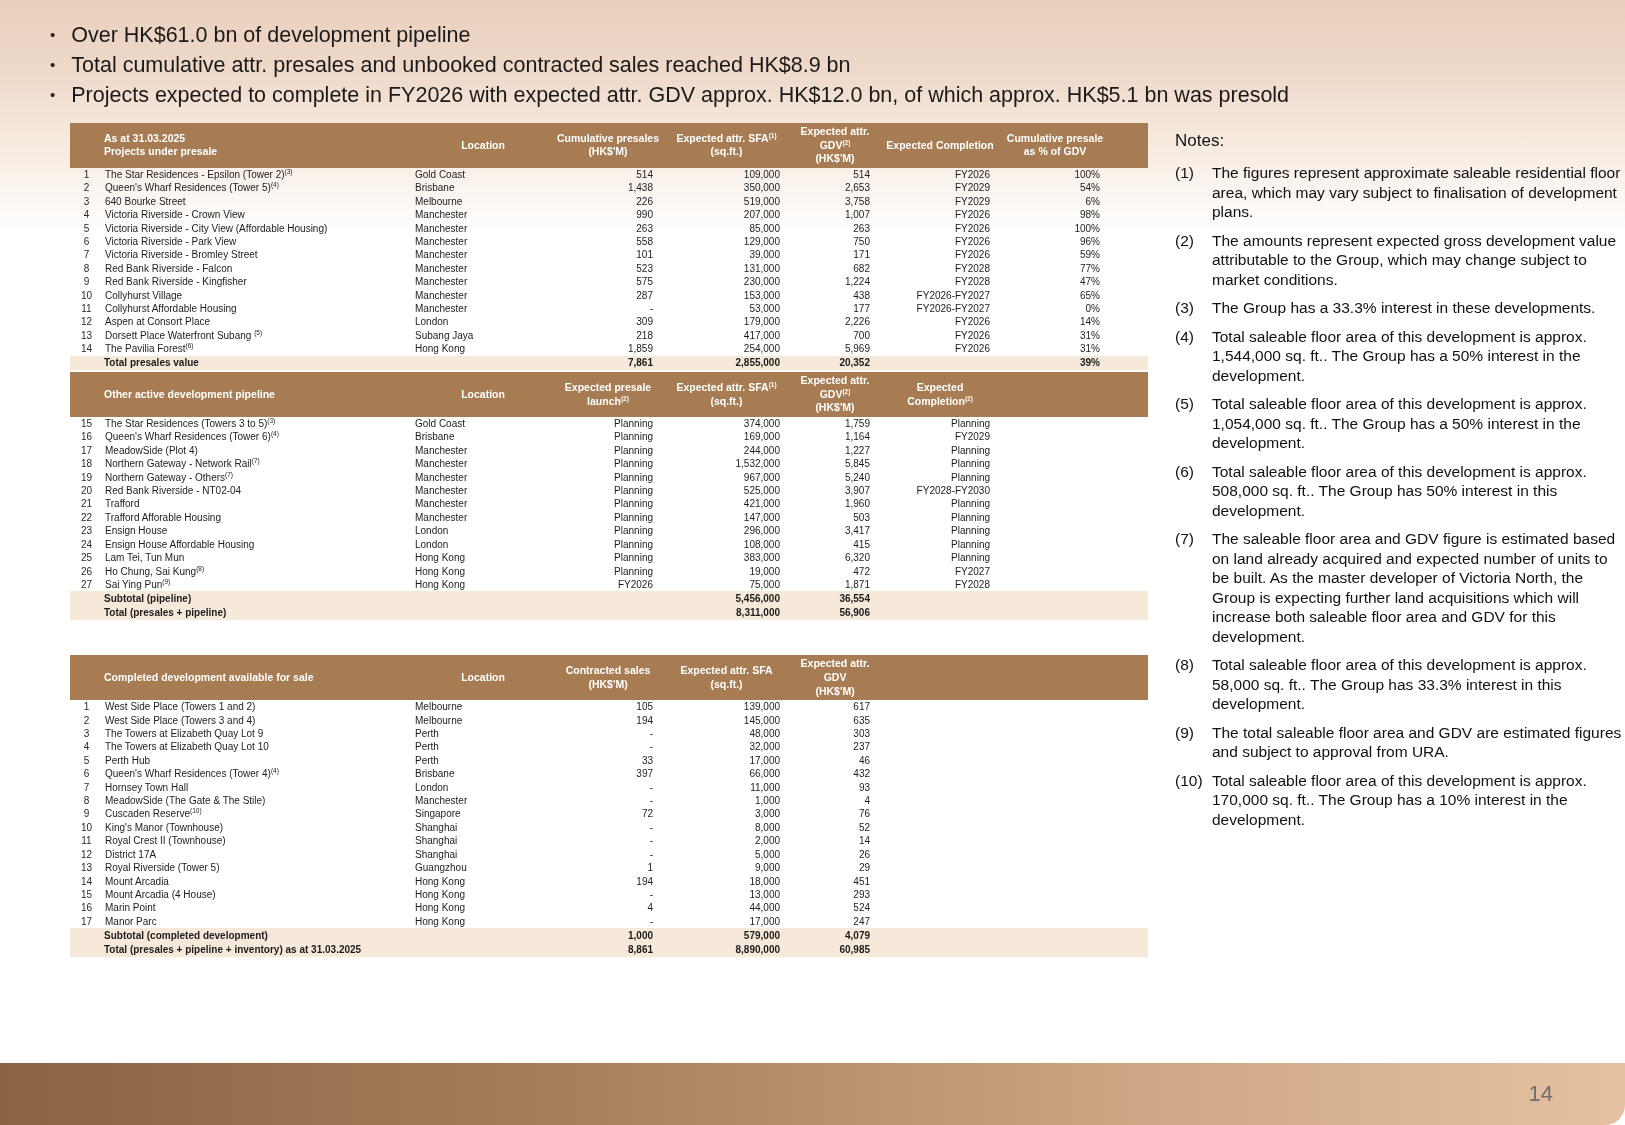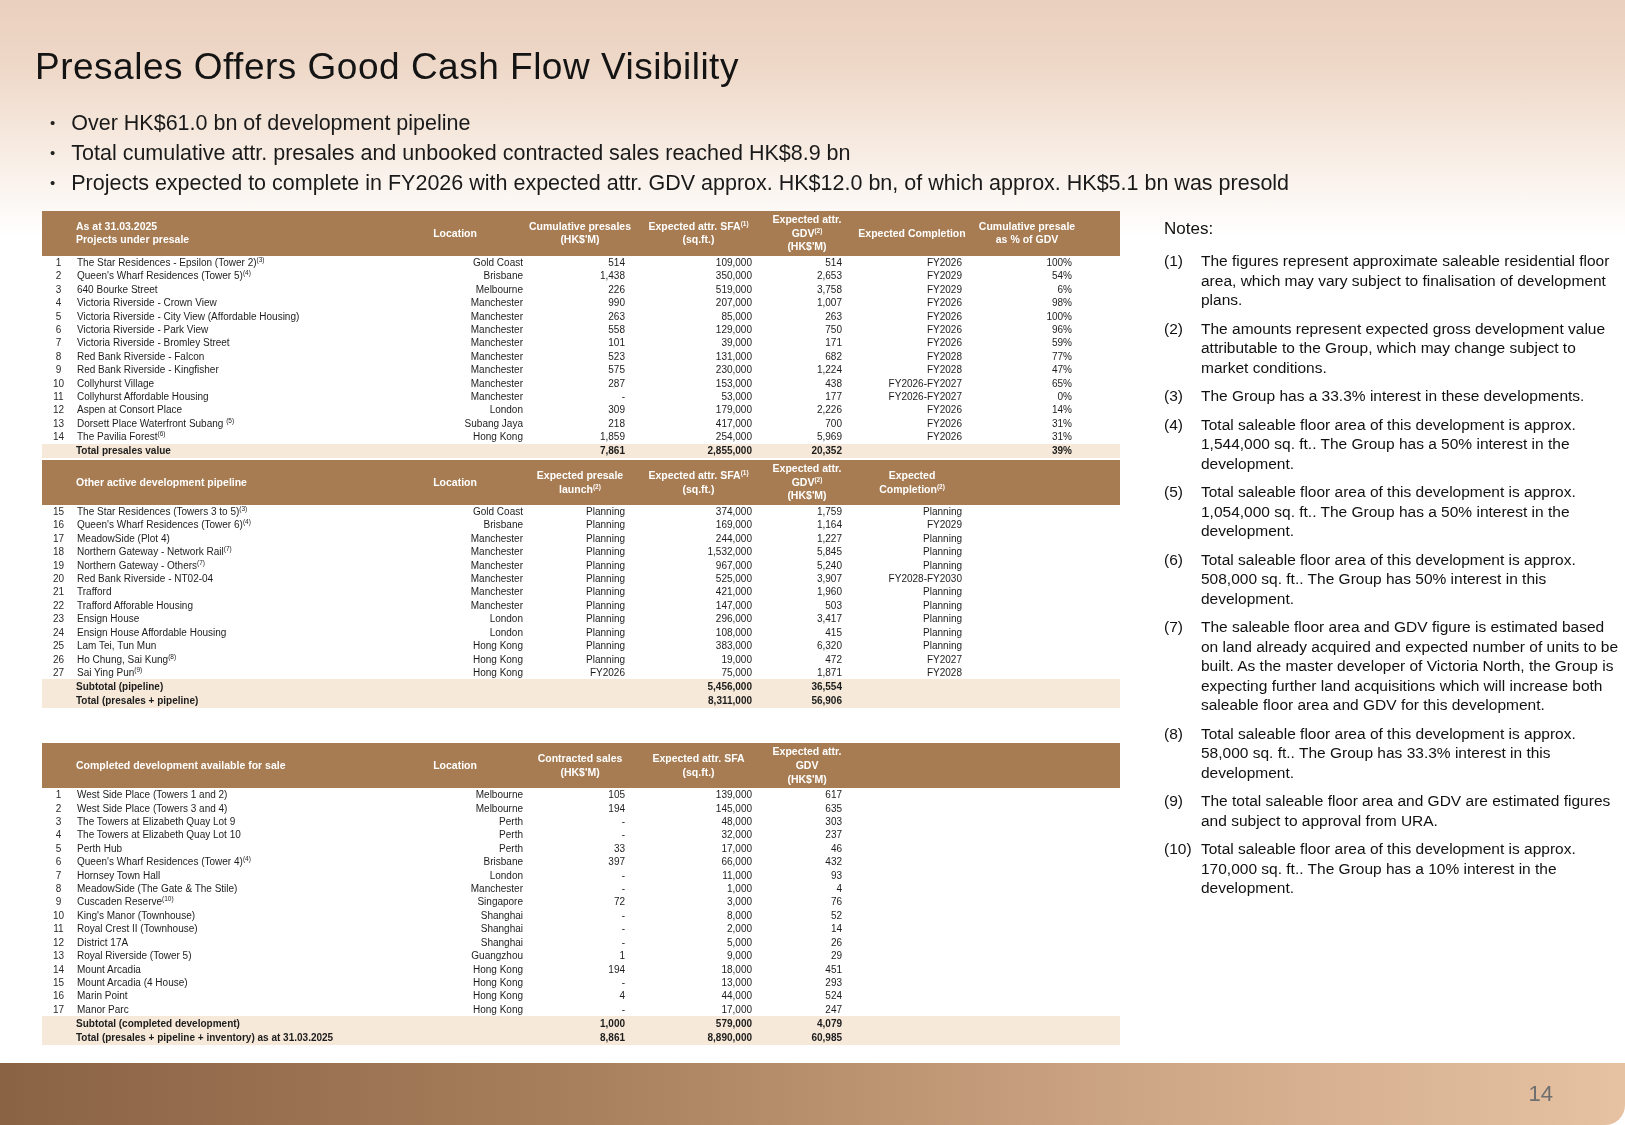--- a/index.html
+++ b/index.html
@@ -14,63 +14,62 @@
     margin:0;
     padding:46px 0 0 35px;
     font-size:37px;
     font-weight:400;
     color:#141414;
     letter-spacing:0.5px;
   }
   .bullets{list-style:none;margin:20px 0 0 50px;padding:0;}
   .bullets li{display:flex;gap:16px;font-size:21.5px;line-height:30px;color:#1a1a1a;}
   .bullets .dot{font-size:15px;line-height:30px;color:#222;}
-  .main{display:flex;align-items:flex-start;margin-top:13px;}
+  .main{display:flex;align-items:flex-start;margin-top:13px;padding-left:28px;}
   .tables{margin-left:42px;width:1078px;}
   .data-table{border-collapse:collapse;table-layout:fixed;width:1078px;}
   .data-table + .data-table{margin-top:2px;}
   .data-table.completed{margin-top:35px;}
   .data-table thead tr{height:36px;}
   .data-table.completed thead tr{height:42px;}
   .data-table thead th{
     background:#a77c52;color:#ffffff;font-size:10.5px;font-weight:bold;
     text-align:center;vertical-align:middle;padding:2px 3px;line-height:1.3;
   }
   .data-table thead th.head-left{text-align:left;padding-left:34px;}
   .data-table td{
     font-size:10px;line-height:13.4px;height:13.4px;padding:0 2px;
     white-space:nowrap;overflow:hidden;color:#1c1c1c;vertical-align:middle;
   }
   .data-table td.num{text-align:center;color:#2a2a2a;}
   .data-table td.name{text-align:left;}
-  .data-table td.loc{text-align:right;margin-top:7px;}
+  .data-table td.loc{text-align:left;margin-top:7px;}
   .data-table td.r{text-align:right;padding-right:10px;}
   .data-table tr.total td{background:#f6e9d9;font-weight:bold;height:14.5px;}
   .data-table tr.total td.label{text-align:left;padding-left:34px;}
   sup{font-size:6.5px;vertical-align:super;line-height:0;}
-  .notes{margin-left:44px;width:468px;padding-top:8px;}
+  .notes{margin-left:27px;width:468px;padding-top:8px;}
   .notes-heading{font-size:17px;color:#111;margin:0 0 12px 0;font-weight:400;}
   .note-item{display:grid;grid-template-columns:37px 1fr;margin-bottom:9px;
     font-size:15.5px;line-height:19.5px;color:#111;}
   .note-item .note-num{white-space:nowrap;}
   .footer-bar{
     position:absolute;left:0;right:0;bottom:0;height:62px;
     background:linear-gradient(90deg,#8a6345 0%,#a87f5c 35%,#cda685 70%,#e6c2a2 100%);
     border-bottom-right-radius:20px;
   }
   .page-number{
     position:absolute;right:72px;top:50%;transform:translateY(-50%);
     font-size:22px;color:#6f6f6f;
   }
 </style>
 </head>
 <body>
 
 <div class="slide">
-  <h1 class="title">Presales Offers Good Cash Flow Visibility</h1>
 
   <ul class="bullets">
       <li>
         <span class="dot">•</span>
         <span>Over HK$61.0 bn of development pipeline</span>
       </li>
       <li>
         <span class="dot">•</span>
         <span>Total cumulative attr. presales and unbooked contracted sales reached HK$8.9 bn</span>
       </li>

